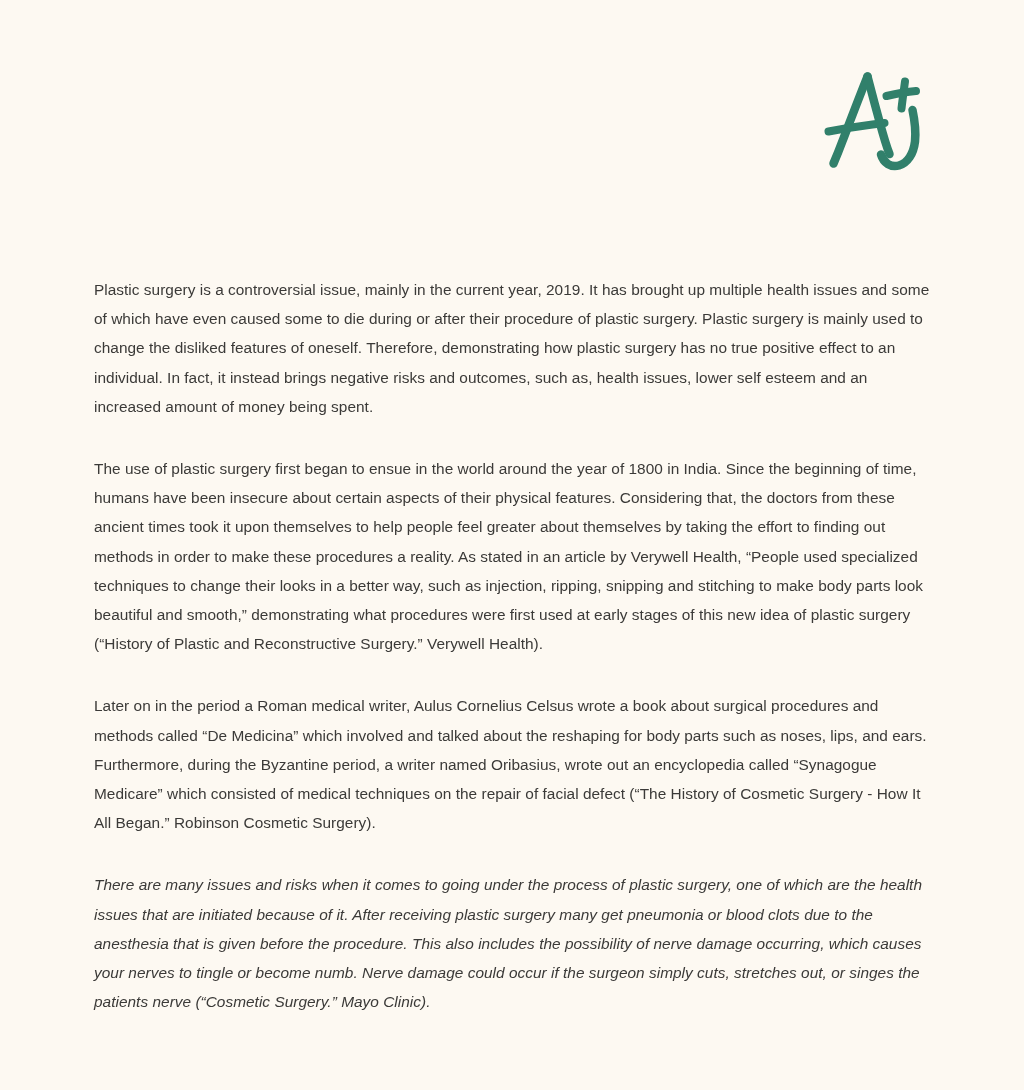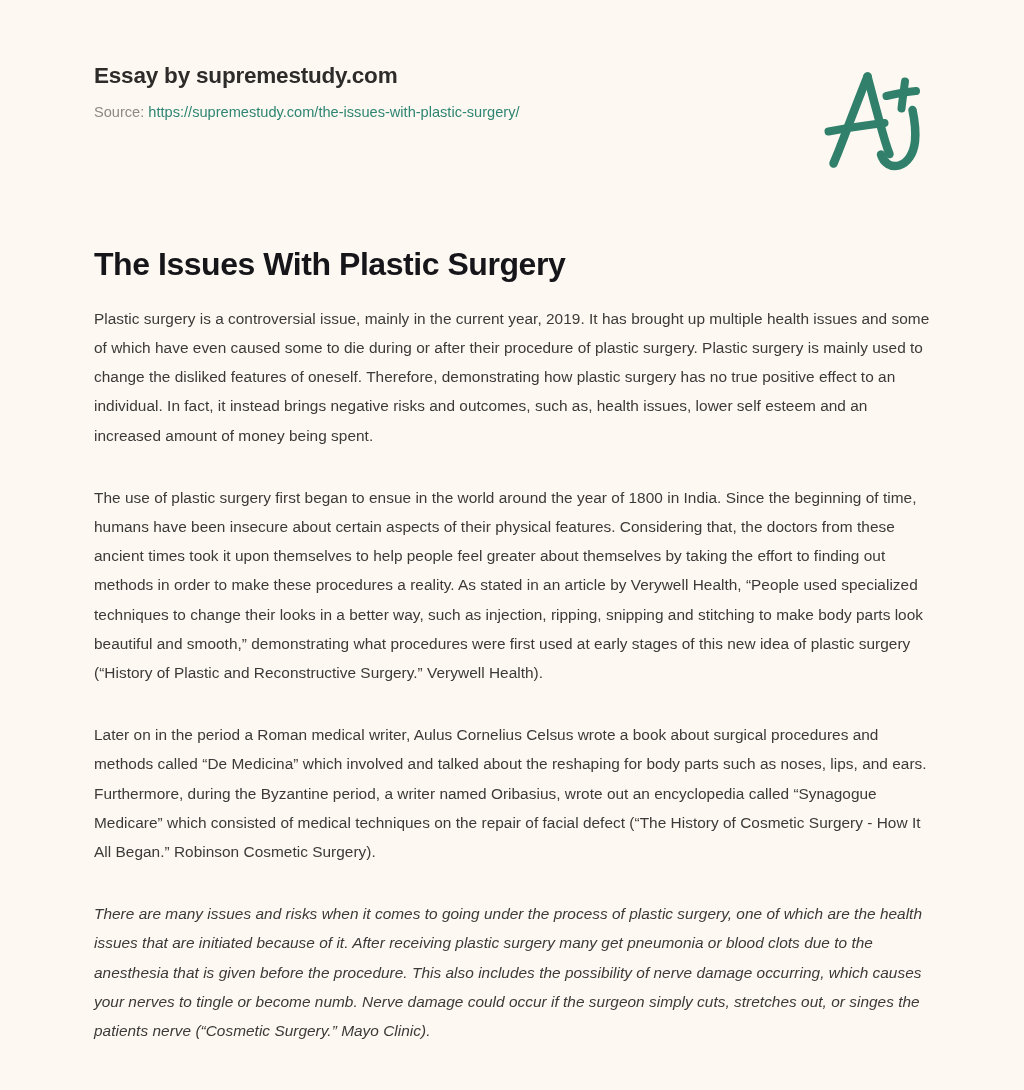--- a/index.html
+++ b/index.html
@@ -92,21 +92,21 @@
   .article-title {
     margin: 0;
     font-size: 32px;
     font-weight: bold;
     color: #16151a;
     letter-spacing: -0.45px;
     line-height: 1.18;
   }
 
   .article-body {
-    margin-top: 20px;
+    margin-top: 29px;
   }
 
   .article-body p {
     margin: 0 0 33px 0;
     font-size: 15.4px;
     line-height: 29.2px;
     color: #3b3a38;
     letter-spacing: 0.03px;
     text-align: left;
   }
@@ -116,27 +116,20 @@
     font-style: italic;
   }
 </style>
 </head>
 <body>
 
 <div class="page">
 
   <div class="header">
 
-    <div class="brand-block">
-      <div class="brand-title">Essay by supremestudy.com</div>
-      <div class="source-line">
-        <span class="source-label">Source:</span>
-        <span class="source-url">https://supremestudy.com/the-issues-with-plastic-surgery/</span>
-      </div>
-    </div>
 
     <div class="logo">
       <svg viewBox="0 0 124 112" xmlns="http://www.w3.org/2000/svg">
         <g fill="none" stroke="#31806b" stroke-linecap="round" stroke-linejoin="round">
 
           <path d="M55.5 14.5 C48 33 37 62 30.5 79 C26 91 23 98 21.5 101.5" stroke-width="8.5"></path>
 
           <path d="M55.5 14.5 C59 28 63.5 45 67.5 59.5 C71 72.5 74.5 84.5 77.5 92" stroke-width="8.5"></path>
 
           <path d="M16.5 69.5 C27 67.5 45 64.5 60.5 62.5 C66 61.8 70 61.3 72.5 61" stroke-width="8"></path>
@@ -148,21 +141,20 @@
 
           <path d="M74.5 34 C83 32 94.5 29.8 104 29" stroke-width="8"></path>
         </g>
       </svg>
     </div>
 
   </div>
 
   <div class="article">
 
-    <h1 class="article-title">The Issues With Plastic Surgery</h1>
 
     <div class="article-body">
       <p>Plastic surgery is a controversial issue, mainly in the current year, 2019. It has brought up multiple health issues and some of which have even caused some to die during or after their procedure of plastic surgery. Plastic surgery is mainly used to change the disliked features of oneself. Therefore, demonstrating how plastic surgery has no true positive effect to an individual. In fact, it instead brings negative risks and outcomes, such as, health issues, lower self esteem and an increased amount of money being spent.</p>
       <p>The use of plastic surgery first began to ensue in the world around the year of 1800 in India. Since the beginning of time, humans have been insecure about certain aspects of their physical features. Considering that, the doctors from these ancient times took it upon themselves to help people feel greater about themselves by taking the effort to finding out methods in order to make these procedures a reality. As stated in an article by Verywell Health, “People used specialized techniques to change their looks in a better way, such as injection, ripping, snipping and stitching to make body parts look beautiful and smooth,” demonstrating what procedures were first used at early stages of this new idea of plastic surgery (“History of Plastic and Reconstructive Surgery.” Verywell Health).</p>
       <p>Later on in the period a Roman medical writer, Aulus Cornelius Celsus wrote a book about surgical procedures and methods called “De Medicina” which involved and talked about the reshaping for body parts such as noses, lips, and ears. Furthermore, during the Byzantine period, a writer named Oribasius, wrote out an encyclopedia called “Synagogue Medicare” which consisted of medical techniques on the repair of facial defect (“The History of Cosmetic Surgery - How It All Began.” Robinson Cosmetic Surgery).</p>
       <p>There are many issues and risks when it comes to going under the process of plastic surgery, one of which are the health issues that are initiated because of it. After receiving plastic surgery many get pneumonia or blood clots due to the anesthesia that is given before the procedure. This also includes the possibility of nerve damage occurring, which causes your nerves to tingle or become numb. Nerve damage could occur if the surgeon simply cuts, stretches out, or singes the patients nerve (“Cosmetic Surgery.” Mayo Clinic).</p>
 
     </div>
 
   </div>

